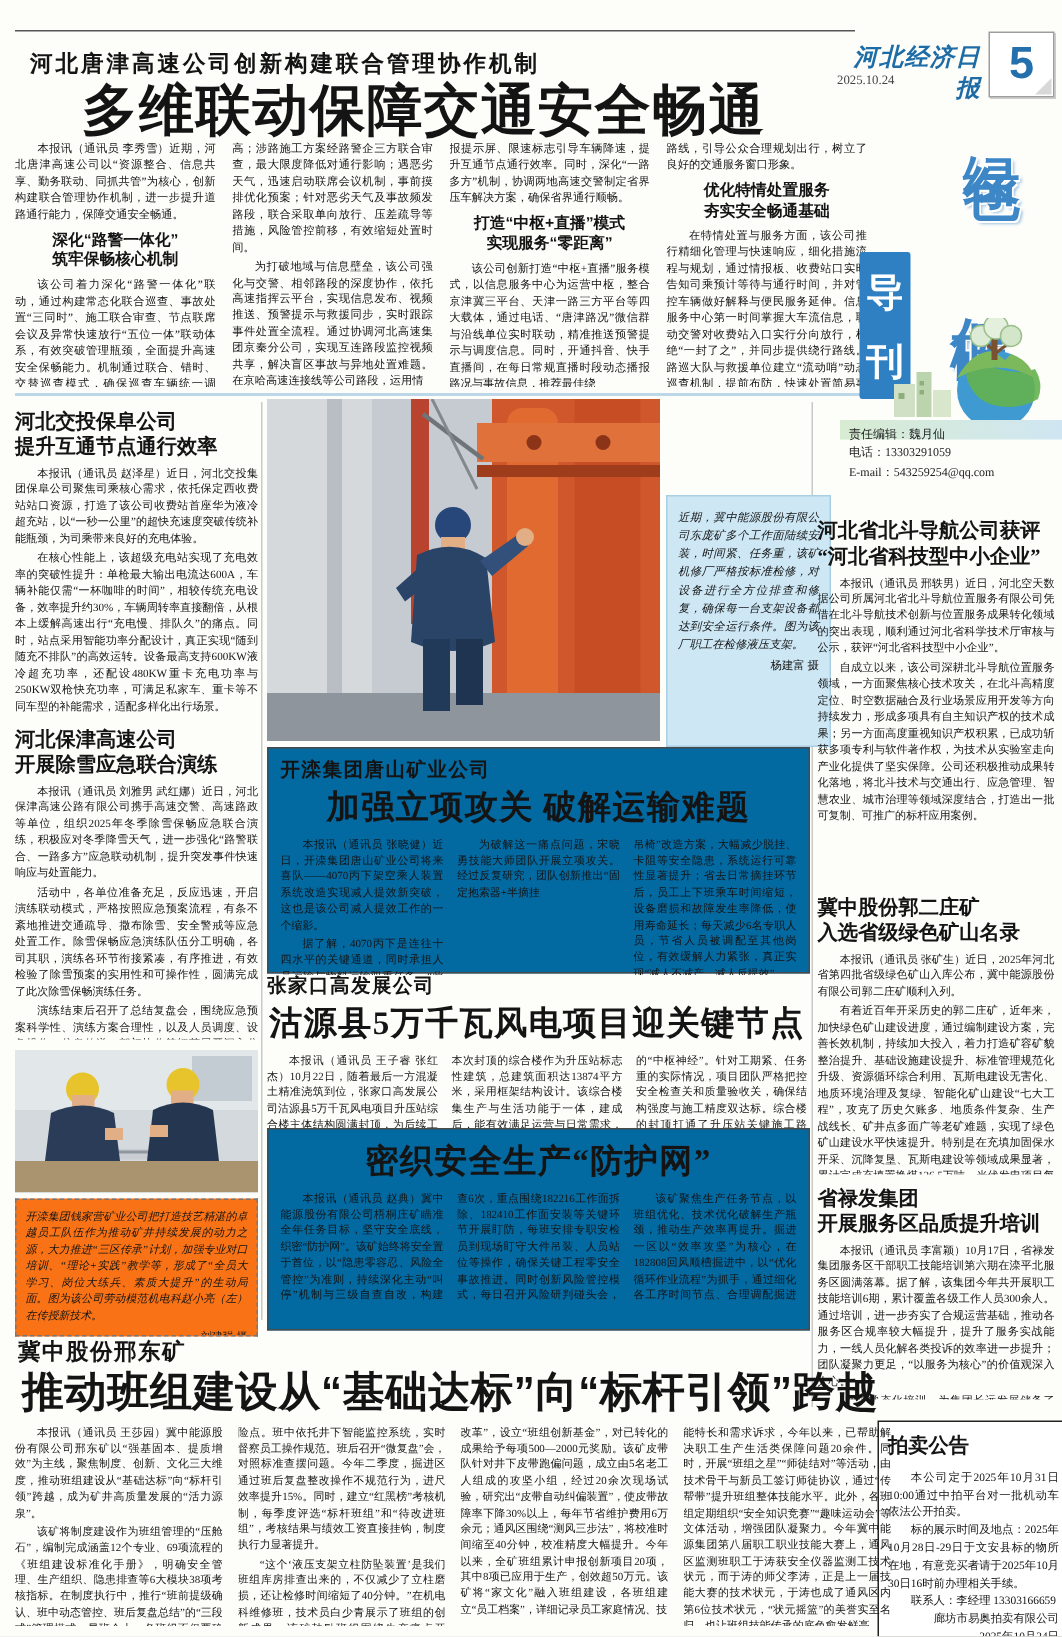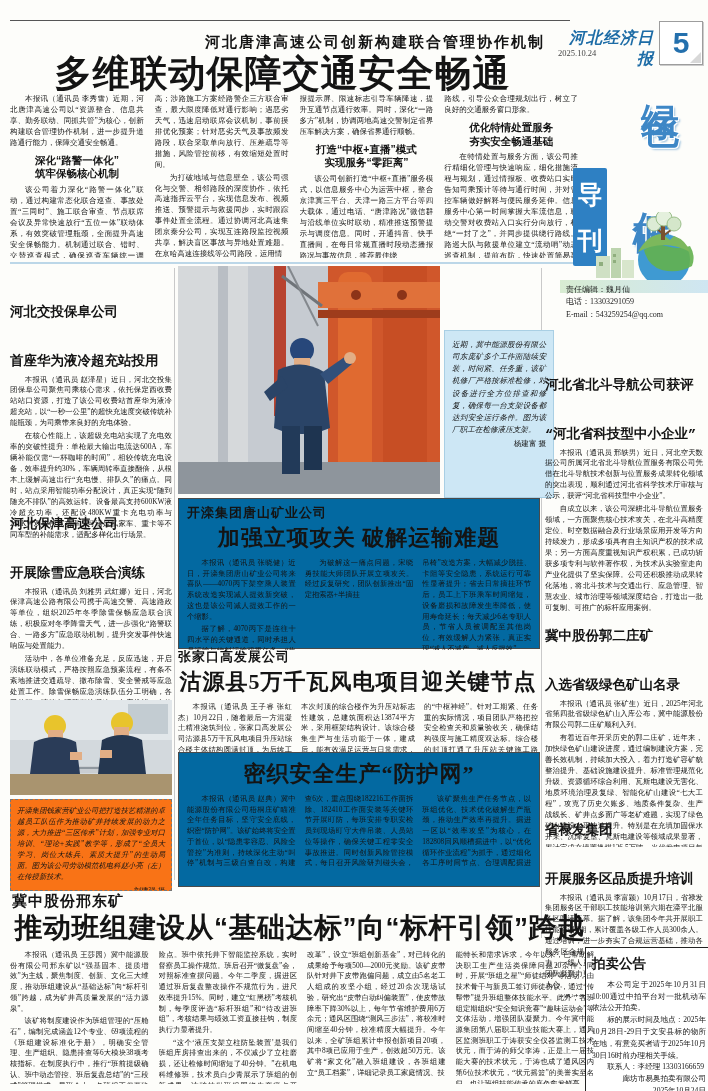--- a/index.html
+++ b/index.html
@@ -4,21 +4,21 @@
 <style>
   html,body{margin:0;padding:0;background:#e9e9e9;}
   .page{position:relative;width:708px;height:1091px;background:#fdfdfa;overflow:hidden;
         font-family:"Liberation Serif",serif;color:#141414;margin:0 auto;}
   .abs{position:absolute;}
   .hline{position:absolute;background:#555;height:1px;}
   .vsep{position:absolute;width:1px;background:#c9c9c9;}
   .bluesep{position:absolute;height:2px;background:#bcd7e8;}
 
   
-  .lead-kicker{position:absolute;left:20px;top:33px;width:525px;text-align:right;
+  .lead-kicker{position:absolute;left:20px;top:33px;width:525px;text-align:left;
       font-size:15px;font-weight:600;letter-spacing:2px;}
   .lead-headline{position:absolute;left:0;top:49px;width:565px;text-align:center;
       font-family:"Liberation Sans",sans-serif;font-weight:900;font-size:37px;letter-spacing:1px;}
   .paper-name{position:absolute;left:558px;top:28px;width:96px;text-align:right;color:#1d6ca6;
       font-style:italic;font-weight:bold;font-size:16px;letter-spacing:1px;}
   .paper-date{position:absolute;left:558px;top:48px;width:96px;text-align:left;font-size:8.5px;color:#444;}
   .page-box{position:absolute;left:659px;top:21px;width:42px;height:42px;border:1px solid #9d9d9d;
       background:#fff;box-shadow:1px 1px 0 #ccc;display:flex;align-items:center;justify-content:center;}
   .page-box .num{font-family:"Liberation Sans",sans-serif;font-size:30px;font-weight:bold;color:#2470ad;}
   .page-fold{position:absolute;left:690px;top:52px;width:0;height:0;
@@ -26,21 +26,21 @@
 
   
   .lead-cols{position:absolute;left:10px;top:94px;width:568px;height:164px;display:flex;gap:11px;}
   .lead-col{flex:1;overflow:hidden;font-size:7.5px;line-height:1.46;text-align:justify;}
   .lead-col p{margin:0 0 2px;text-indent:2em;}
   .lead-col p.cont{text-indent:0;}
   .subhead{text-align:center;font-family:"Liberation Sans",sans-serif;font-weight:bold;
       font-size:10.5px;line-height:1.3;margin:5px 0 4px;text-indent:0 !important;}
 
   
-  .art-title{font-family:Liberation Mono, monospace;font-weight:bold;font-size:13.5px;line-height:1.28;margin-top:32px;}
+  .art-title{font-family:Liberation Serif, serif;font-weight:bold;font-size:13.5px;line-height:1.28;}
   .art-body{font-size:7.4px;line-height:1.48;text-align:justify;overflow:hidden;margin-top:4px;}
   .art-body p{margin:0 0 2px;text-indent:2em;}
   .leftcol{position:absolute;left:10px;width:162px;}
 
   .photo-frame{position:absolute;overflow:hidden;background:#cfd3d8;}
   .cap-box{position:absolute;border:1px dashed #777;padding:5px 6px;font-size:7.3px;line-height:1.52;
       text-align:justify;font-style:italic;overflow:hidden;background:#f97316;}
   .cap-byline{text-align:right;font-style:normal;margin-top:2px;}
 
   
@@ -166,21 +166,21 @@
 
   <div class="editor-band"></div>
   <div class="editor-info">
     <div>责任编辑：魏月仙</div>
     <div>电话：13303291059</div>
     <div>E-mail：543259254@qq.com</div>
   </div>
 
   <div class="leftcol" style="top:272px;">
     <div class="art-title">河北交投保阜公司</div>
-    <div class="art-title">首座华为液冷超充站投用</div>
+    <div class="art-title">提升互通节点通行效率</div>
     <div class="art-body" style="height:166px;">
       <p>本报讯（通讯员 赵泽星）近日，河北交投集团保阜公司聚焦司乘核心需求，依托保定西收费站站口资源，打造了该公司收费站首座华为液冷超充站，以“一秒一公里”的超快充速度突破传统补能瓶颈，为司乘带来良好的充电体验。</p>
       <p>在核心性能上，该超级充电站实现了充电效率的突破性提升：单枪最大输出电流达600A，车辆补能仅需“一杯咖啡的时间”，相较传统充电设备，效率提升约30%，车辆周转率直接翻倍，从根本上缓解高速出行“充电慢、排队久”的痛点。同时，站点采用智能功率分配设计，真正实现“随到随充不排队”的高效运转。设备最高支持600KW液冷超充功率，还配设480KW重卡充电功率与250KW双枪快充功率，可满足私家车、重卡等不同车型的补能需求，适配多样化出行场景。</p>
     </div>
   </div>
 
   <div class="leftcol" style="top:484px;">
     <div class="art-title">河北保津高速公司</div>
     <div class="art-title">开展除雪应急联合演练</div>
     <div class="art-body" style="height:170px;">

